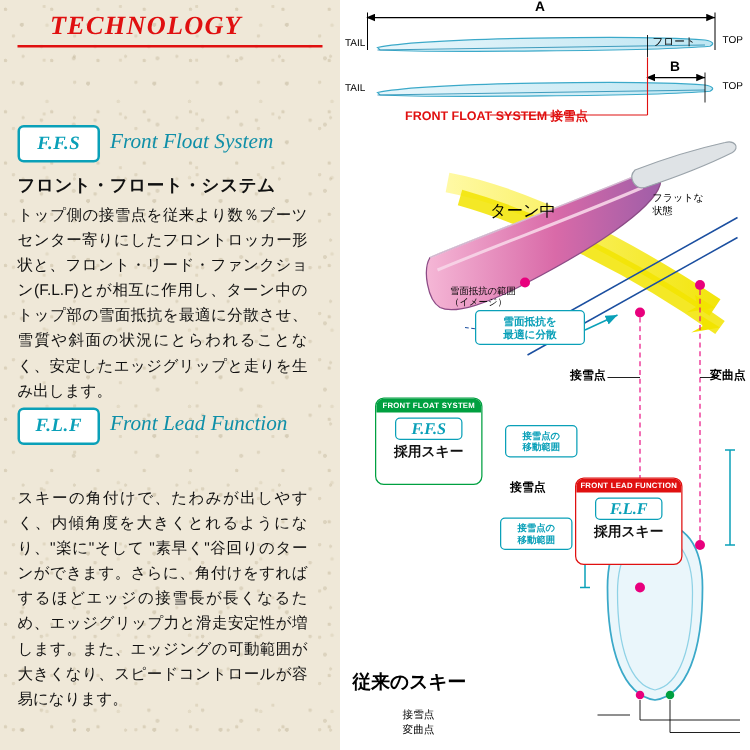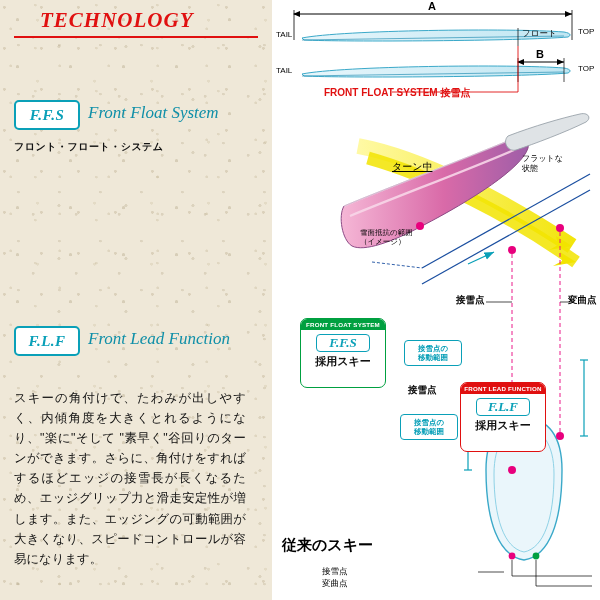--- a/index.html
+++ b/index.html
@@ -23,21 +23,21 @@
   #tech-title{position:absolute;left:40px;top:8px;font-family:"Liberation Serif",serif;
         font-style:italic;font-weight:bold;font-size:21px;color:#e01010;letter-spacing:1px;}
   #tech-rule{position:absolute;left:14px;top:36px;width:244px;height:2px;background:#e01010;}
 
   .badge{position:absolute;width:62px;height:26px;border:2px solid #0aa0b8;border-radius:5px;
         background:#fff;display:flex;align-items:center;justify-content:center;}
   .badge span{font-family:"Liberation Serif",serif;font-style:italic;font-weight:bold;
         font-size:15px;color:#0aa0b8;letter-spacing:.5px;}
   .sec-en{position:absolute;font-family:"Liberation Serif",serif;font-style:italic;
         font-size:17px;color:#0f8fa8;}
-  .sec-jp{position:absolute;font-size:10px;font-weight:bold;color:#111;letter-spacing:.5px;}
+  .sec-jp{position:absolute;font-size:14px;font-weight:bold;color:#111;letter-spacing:.5px;}
   .body-jp{position:absolute;width:232px;font-size:12.4px;line-height:1.62;color:#111;
         text-align:justify;}
 
   
   #right{position:absolute;left:272px;top:0;width:328px;height:600px;background:#fff;}
   #right svg{position:absolute;left:0;top:0;}
   .rtext{position:absolute;color:#000;}
 </style>
 </head>
 <body>
@@ -46,20 +46,21 @@
 
   <div id="left">
     <div id="tech-title">TECHNOLOGY</div>
     <div id="tech-rule"></div>
 
     <div class="badge" style="left:14px;top:100px;">
       <span>F.F.S</span>
     </div>
     <div class="sec-en" style="left:88px;top:103px;">Front Float System</div>
     <div class="sec-jp" style="left:14px;top:140px;">フロント・フロート・システム</div>
+    <div class="body-jp" style="left:14px;top:162px;">トップ側の接雪点を従来より数％ブーツセンター寄りにしたフロントロッカー形状と、フロント・リード・ファンクション(F.L.F)とが相互に作用し、ターン中のトップ部の雪面抵抗を最適に分散させ、雪質や斜面の状況にとらわれることなく、安定したエッジグリップと走りを生み出します。</div>
 
     <div class="badge" style="left:14px;top:326px;">
       <span>F.L.F</span>
     </div>
     <div class="sec-en" style="left:88px;top:329px;">Front Lead Function</div>
     <div class="body-jp" style="left:14px;top:388px;">スキーの角付けで、たわみが出しやすく、内傾角度を大きくとれるようになり、"楽に"そして "素早く"谷回りのターンができます。さらに、角付けをすればするほどエッジの接雪長が長くなるため、エッジグリップ力と滑走安定性が増します。また、エッジングの可動範囲が大きくなり、スピードコントロールが容易になります。</div>
   </div>
 
   <div id="right">
     <svg width="328" height="600" viewBox="0 0 328 600">
@@ -166,28 +167,32 @@
     <div class="rtext" style="left:4px;top:66px;font-size:8px;">TAIL</div>
     <div class="rtext" style="left:306px;top:64px;font-size:8px;">TOP</div>
 
     <div class="rtext" style="left:156px;top:0px;font-size:11px;font-weight:bold;">A</div>
     <div class="rtext" style="left:264px;top:48px;font-size:11px;font-weight:bold;">B</div>
 
     <div class="rtext" style="left:250px;top:28px;font-size:8.5px;">フロート</div>
 
     <div class="rtext" style="left:52px;top:86px;font-size:10px;font-weight:bold;color:#e01010;">FRONT FLOAT SYSTEM 接雪点</div>
 
-    <div class="rtext" style="left:120px;top:160px;font-size:10px;text-decoration:underline;">ターン中</div>
+    <div class="rtext" style="left:120px;top:160px;font-size:13px;">ターン中</div>
 
     <div class="rtext" style="left:250px;top:142px;font-size:8px;line-height:1.25;white-space:pre-line;margin-top:12px;">フラットな
 状態</div>
 
     <div class="rtext" style="left:88px;top:228px;font-size:7.5px;line-height:1.25;white-space:pre-line;">雪面抵抗の範囲
 （イメージ）</div>
 
+    <div style="position:absolute;left:108px;top:248px;width:82px;padding:3px 2px;border:1.4px solid #0aa0b8;
+                border-radius:4px;background:#fff;color:#0aa0b8;font-size:8.5px;font-weight:bold;
+                line-height:1.2;text-align:center;white-space:pre-line;">雪面抵抗を
+最適に分散</div>
 
     <div class="rtext" style="left:184px;top:294px;font-size:9.5px;font-weight:bold;">接雪点</div>
     <div class="rtext" style="left:296px;top:294px;font-size:9.5px;font-weight:bold;">変曲点</div>
 
     <div style="position:absolute;left:28px;top:318px;width:84px;height:68px;background:#fff;
                 border:1.6px solid #00a040;border-radius:7px;overflow:hidden;text-align:center;">
       <div style="background:#00a040;color:#fff;font-size:6.2px;font-weight:bold;padding:2px 0;letter-spacing:.2px;">FRONT FLOAT SYSTEM</div>
       <div style="margin:4px auto 2px;width:52px;border:1.5px solid #0aa0b8;border-radius:4px;color:#0aa0b8;
                   font-family:'Liberation Serif',serif;font-style:italic;font-weight:bold;font-size:13px;">F.F.S</div>
       <div style="font-size:11px;font-weight:bold;color:#111;">採用スキー</div>

